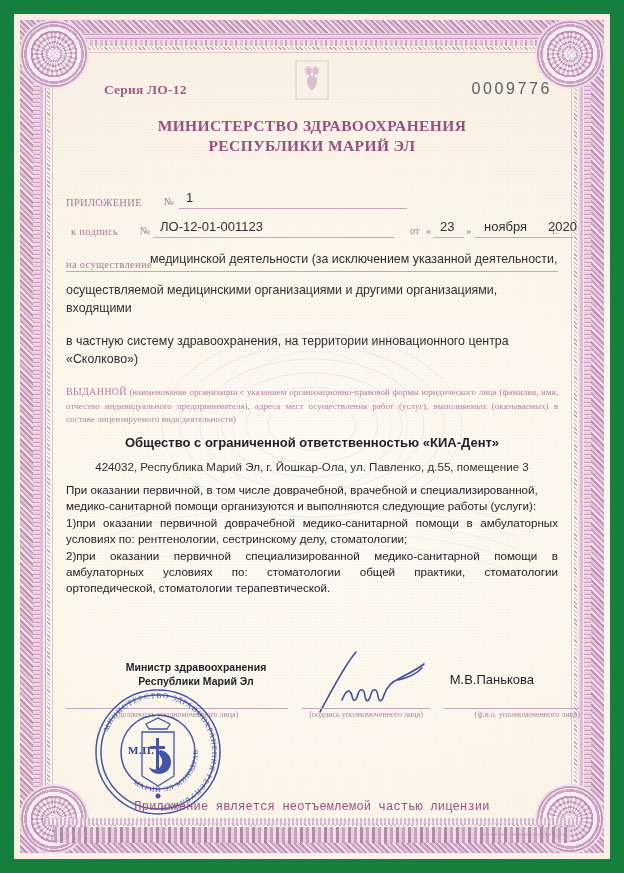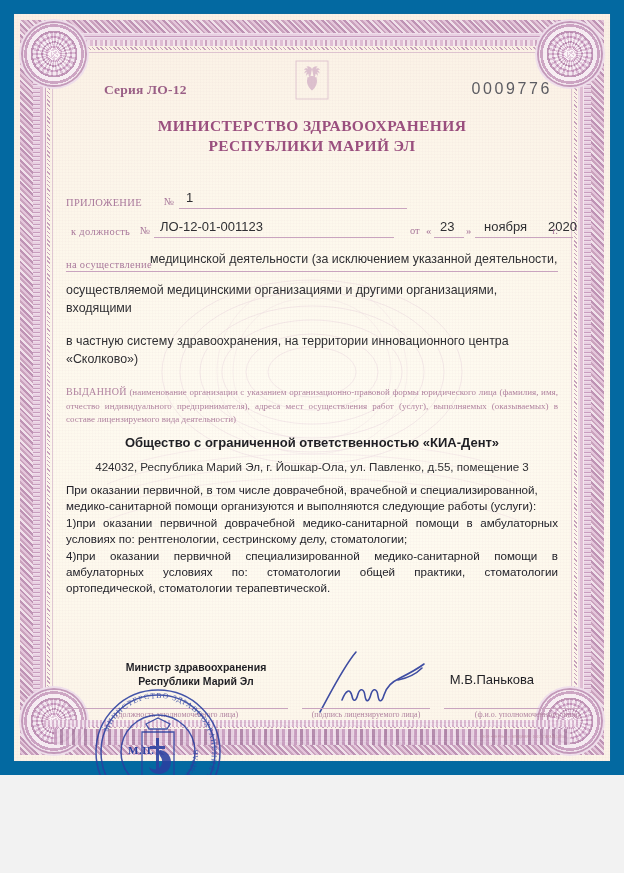--- a/index.html
+++ b/index.html
@@ -1,22 +1,22 @@
 <!DOCTYPE html>
 <html lang="ru"><head>
 <meta charset="utf-8">
 <style>
   html,body{margin:0;padding:0;background:#f2f2f2;}
   body{font-family:"Liberation Sans",sans-serif;}
 
   .page{
     position:relative;
-    width:624px;height:775px;
+    width:624px;height:873px;
     margin:0 auto;
-    background:#0369a1;
+    background:#15803d;
     overflow:hidden;
   }
 
   
   .paper{
     position:absolute;left:14px;top:14px;right:14px;bottom:14px;
     background:
       radial-gradient(ellipse 150% 90% at 50% 58%, #fffdf4 0%, #fdf8ec 35%, #fbf2e6 62%, #f8ece2 100%);
     box-shadow:0 0 1px rgba(150,120,130,.35);
   }
@@ -308,21 +308,21 @@
       <div class="fields">
 
         <div class="frow app-line">
           <span class="lbl">ПРИЛОЖЕНИЕ</span>
           <span class="no">№</span>
           <span class="line"></span>
           <span class="val">1</span>
         </div>
 
         <div class="frow lic-line">
-          <span class="lbl">к должность</span>
+          <span class="lbl">к подпись</span>
           <span class="no">№</span>
           <span class="line"></span>
           <span class="val">ЛО-12-01-001123</span>
 
           <span class="ot">от</span>
           <span class="q1">«</span>
           <span class="line dayline"></span>
           <span class="val day">23</span>
           <span class="q2">»</span>
           <span class="line monline"></span>
@@ -348,21 +348,21 @@
         </div>
         <div class="org">Общество с ограниченной ответственностью «КИА-Дент»</div>
         <div class="addr">424032, Республика Марий Эл, г. Йошкар-Ола, ул. Павленко, д.55, помещение 3</div>
       </div>
 
       <div class="services">
         <p>При оказании первичной, в том числе доврачебной, врачебной и специализированной,</p>
         <p>медико-санитарной помощи организуются и выполняются следующие работы (услуги):</p>
         <p class="just">1)при оказании первичной доврачебной медико-санитарной помощи в амбулаторных</p>
         <p>условиях по: рентгенологии, сестринскому делу, стоматологии;</p>
-        <p class="just">4)при оказании первичной специализированной медико-санитарной помощи в</p>
+        <p class="just">2)при оказании первичной специализированной медико-санитарной помощи в</p>
         <p class="just">амбулаторных условиях по: стоматологии общей практики, стоматологии</p>
         <p>ортопедической, стоматологии терапевтической.</p>
       </div>
 
       <div class="sigarea">
         <div class="sigrow">
           <div class="post">
             <div>Министр здравоохранения</div>
             <div>Республики Марий Эл</div>
           </div>
@@ -375,21 +375,21 @@
             </g>
           </svg>
 
           <div class="name">М.В.Панькова</div>
 
           <div class="sigline sl1"></div>
           <div class="sigline sl2"></div>
           <div class="sigline sl3"></div>
 
           <div class="sigcap sc1">(должность уполномоченного лица)</div>
-          <div class="sigcap sc2">(подпись лицензируемого лица)</div>
+          <div class="sigcap sc2">(подпись уполномоченного лица)</div>
           <div class="sigcap sc3">(ф.и.о. уполномоченного лица)</div>
 
           <svg class="seal" viewBox="0 0 136 136">
             <defs>
               <path id="arcOut" d="M68 68 m-54,0 a54,54 0 1,1 108,0 a54,54 0 1,1 -108,0"></path>
               <path id="arcIn" d="M68 68 m-40,0 a40,40 0 1,0 80,0 a40,40 0 1,0 -80,0"></path>
             </defs>
             <g fill="none" stroke="#2a3fa0" stroke-width="1.5">
               <circle cx="68" cy="68" r="62"></circle>
               <circle cx="68" cy="68" r="57"></circle>

